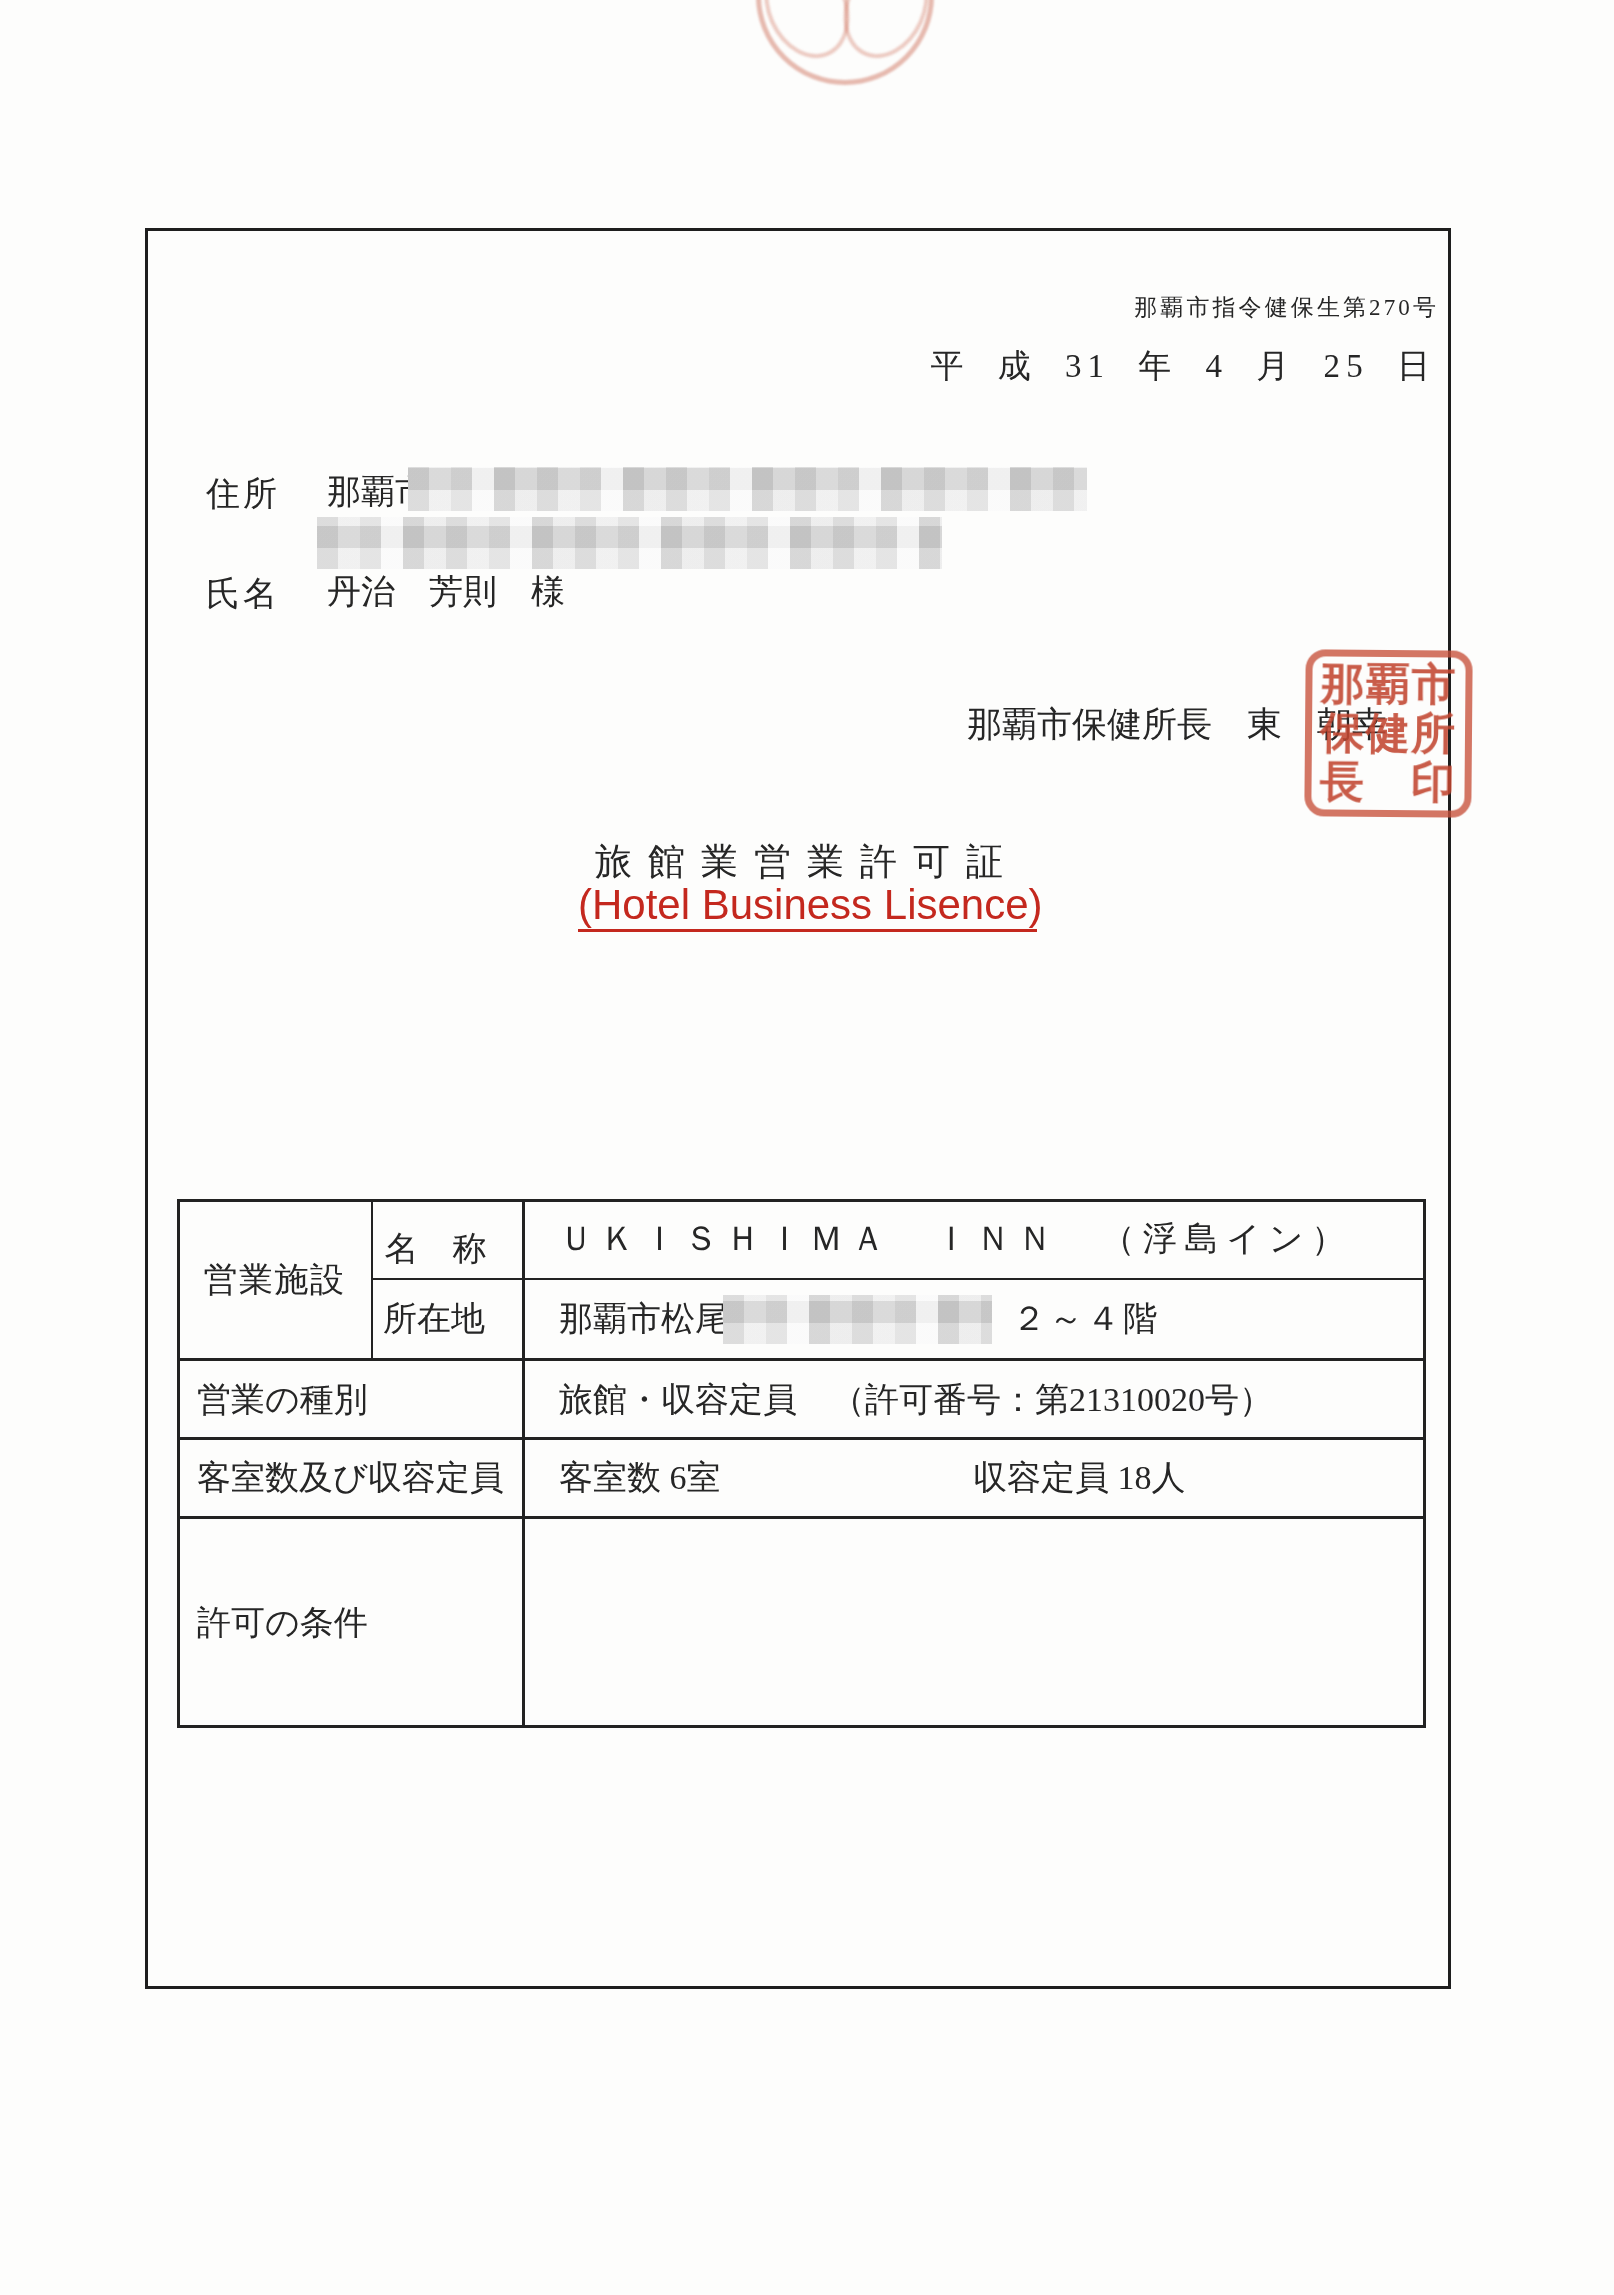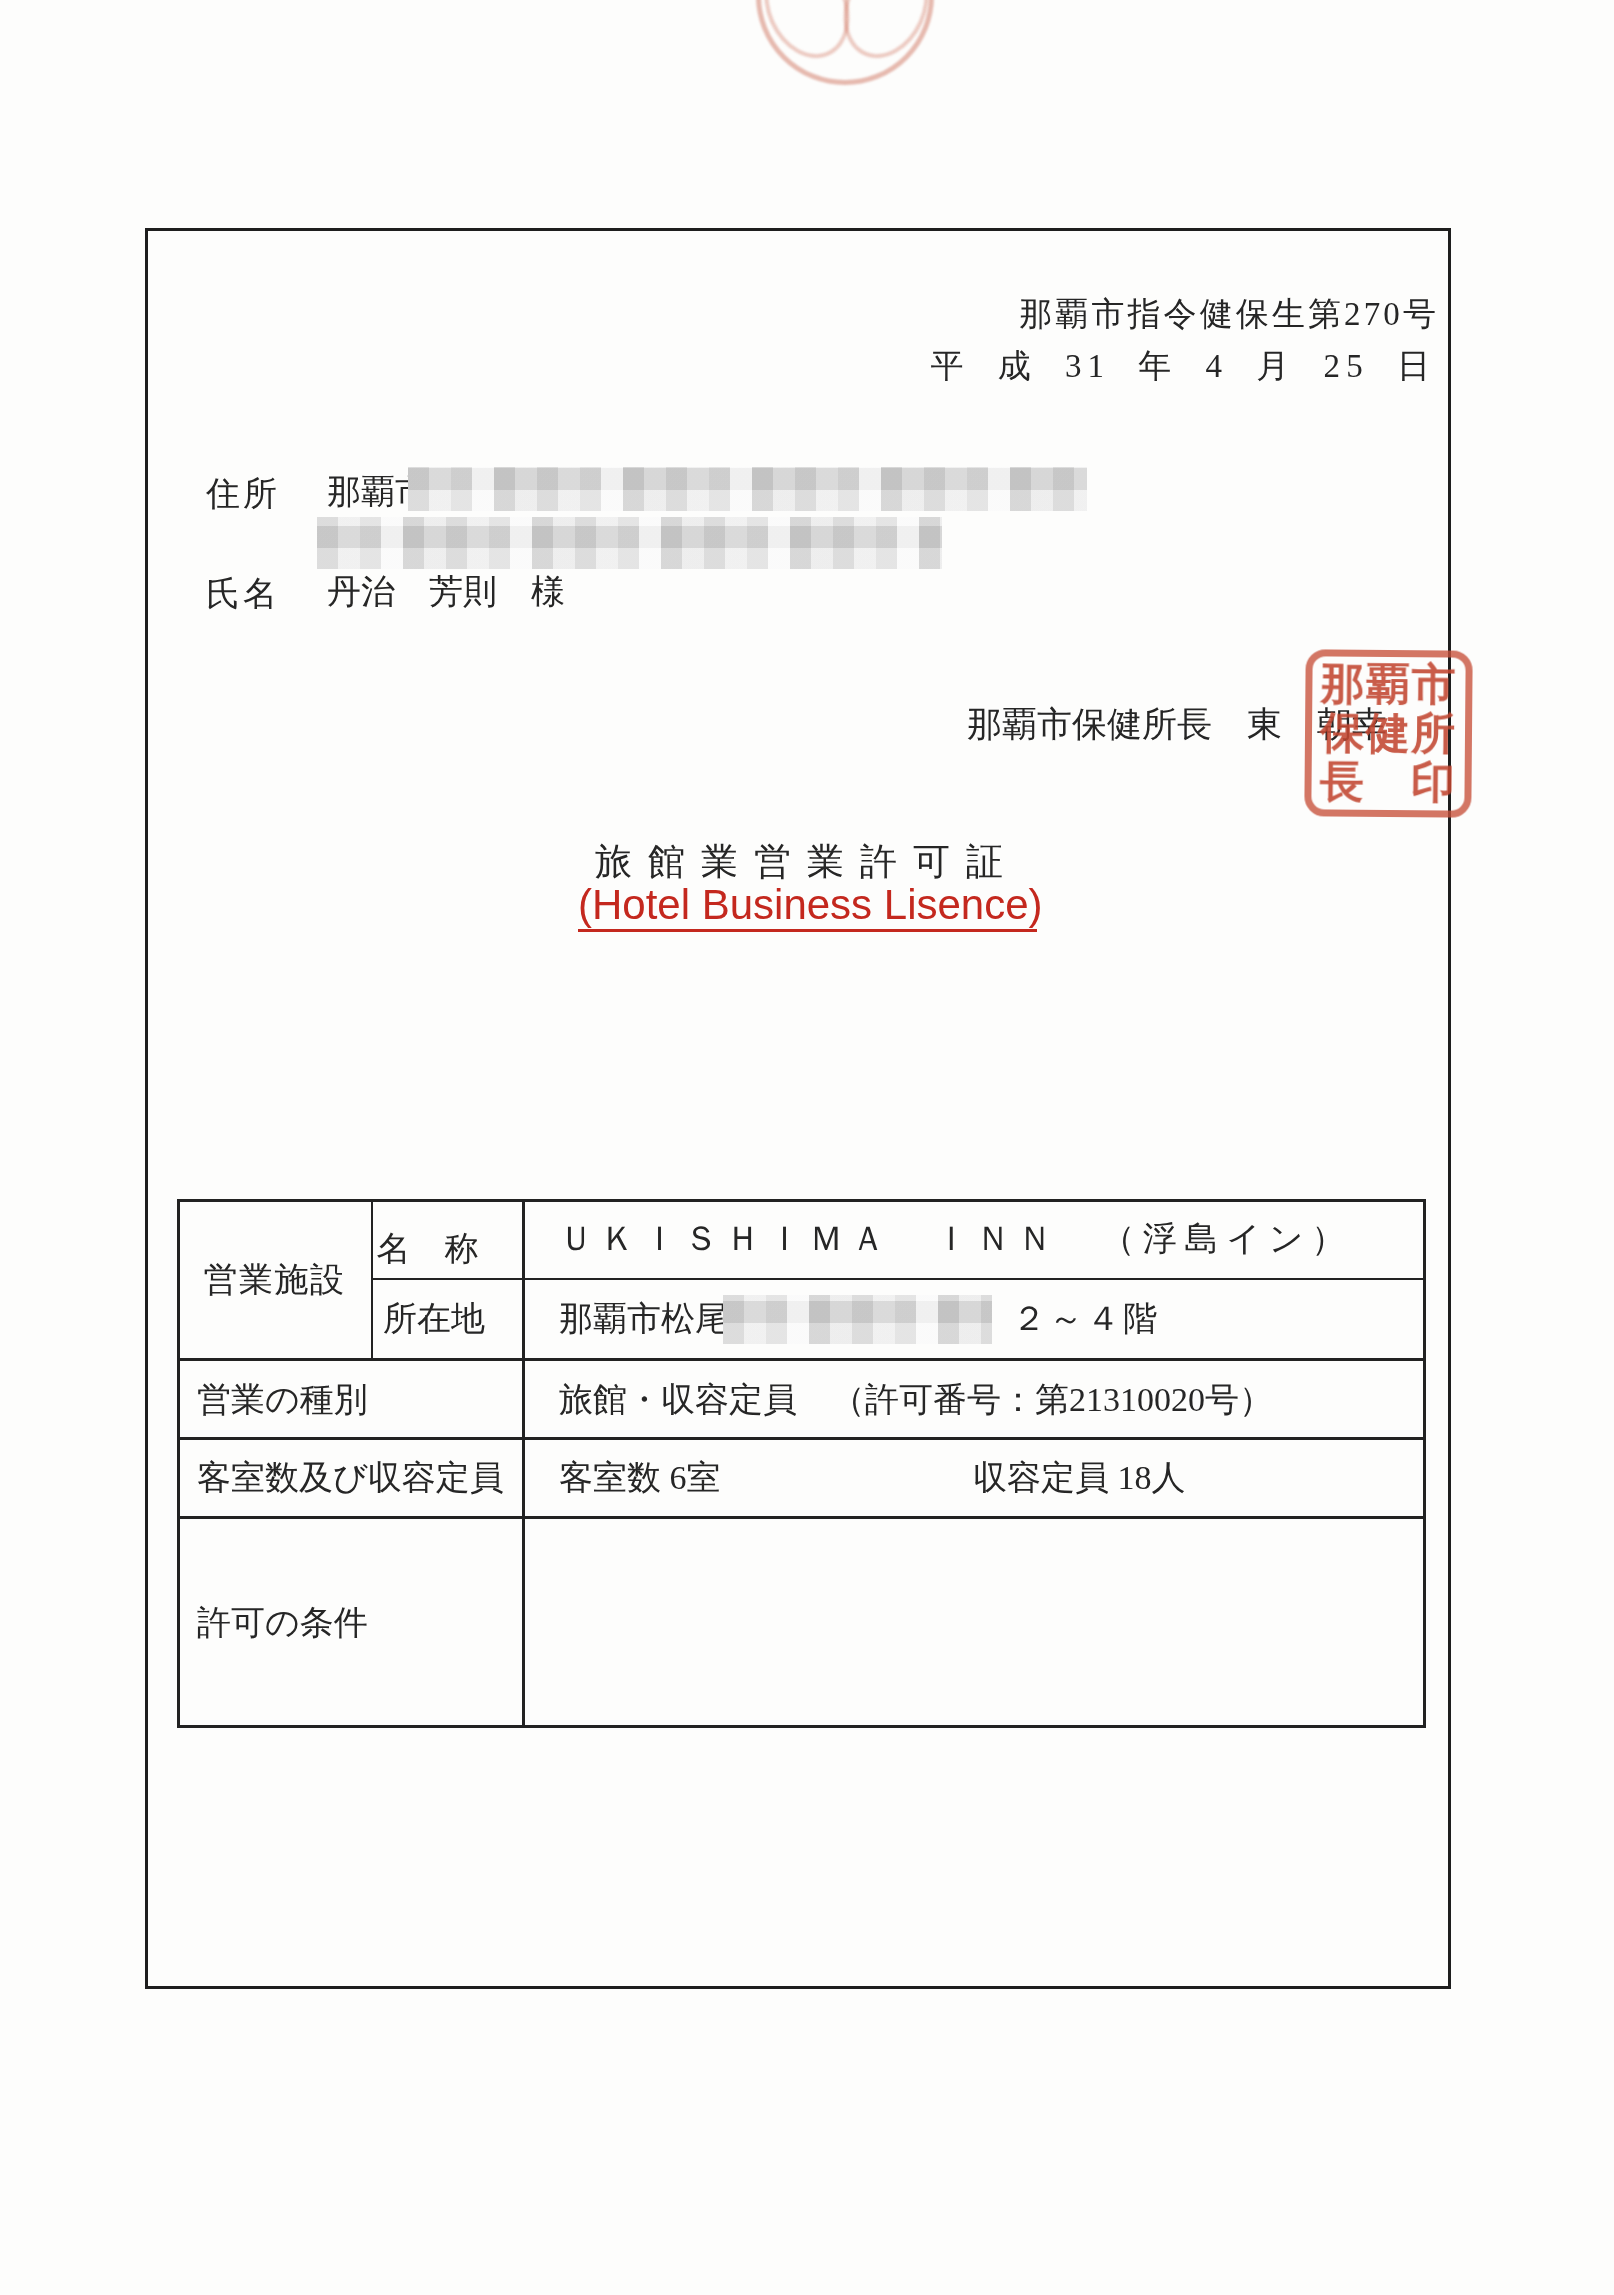--- a/index.html
+++ b/index.html
@@ -20,21 +20,21 @@
   
   .round-stamp{left:756px;top:-93px;width:178px;height:178px;
     border:5.4px solid rgba(198,90,66,0.42);border-radius:50%;
     filter:blur(0.9px);box-sizing:border-box;}
   .round-stamp-lobe{width:80px;height:107px;border:4.6px solid rgba(198,90,66,0.32);
     border-radius:50%;filter:blur(1.1px);box-sizing:border-box;}
   .lobe-l{left:767px;top:-47px;transform:rotate(-24deg);}
   .lobe-r{left:846px;top:-47px;transform:rotate(24deg);}
   
   .ref-no{left:903px;top:292px;width:536px;text-align:right;
-    font-size:33px;letter-spacing:3.1px;white-space:nowrap;}
+    font-size:23px;letter-spacing:3.1px;white-space:nowrap;}
   .date-line{left:903px;top:344px;width:533px;text-align:right;
     font-size:33px;letter-spacing:6.1px;word-spacing:13.8px;white-space:nowrap;}
   .addr-label{left:206px;top:471px;font-size:34px;letter-spacing:3.1px;}
   .addr-value{left:327px;top:469px;font-size:34px;}
   .name-label{left:206px;top:571px;font-size:34px;letter-spacing:3.1px;}
   .name-value{left:327px;top:569px;font-size:34px;}
   .issuer{left:920px;top:701px;font-size:35px;white-space:nowrap;margin-left:47px;}
   
   .mosaic{
     background-color:#ececec;
@@ -64,21 +64,21 @@
     font-size:42px;color:#c4281e;border-bottom:3.8px solid #c4281e;
     padding-bottom:0;white-space:nowrap;}
   .body-par{left:181px;top:984px;width:1232px;font-size:34px;line-height:48px;}
   
   .tline{background:#222;}
   .t-outer{left:177px;top:1199px;width:1249px;height:529px;
     border:3.8px solid #222;box-sizing:border-box;}
   
   .cell{display:flex;align-items:center;font-size:34px;white-space:nowrap;}
   .c-facility{left:178px;top:1199px;width:193px;height:161px;justify-content:center;letter-spacing:1.5px;}
-  .c-namekey{left:352px;top:1199px;width:151px;height:100px;justify-content:center;}
+  .c-namekey{left:360px;top:1199px;width:151px;height:100px;justify-content:center;}
   .c-nameval{left:559px;top:1199px;width:842px;height:80px;letter-spacing:7.7px;}
   .c-lockey{left:373px;top:1279px;width:122px;height:80px;justify-content:center;}
   .c-locval{left:559px;top:1279px;width:161px;height:80px;}
   .c-locval2{left:1012px;top:1279px;width:306px;height:80px;letter-spacing:3.1px;}
   .c-typekey{left:197px;top:1360px;width:321px;height:79px;}
   .c-typeval{left:559px;top:1360px;width:842px;height:79px;}
   .c-capkey{left:197px;top:1439px;width:324px;height:77px;}
   .c-caprooms{left:559px;top:1439px;width:321px;height:77px;}
   .c-cappersons{left:973px;top:1439px;width:383px;height:77px;}
   .c-condkey{left:197px;top:1569px;width:321px;height:107px;}

